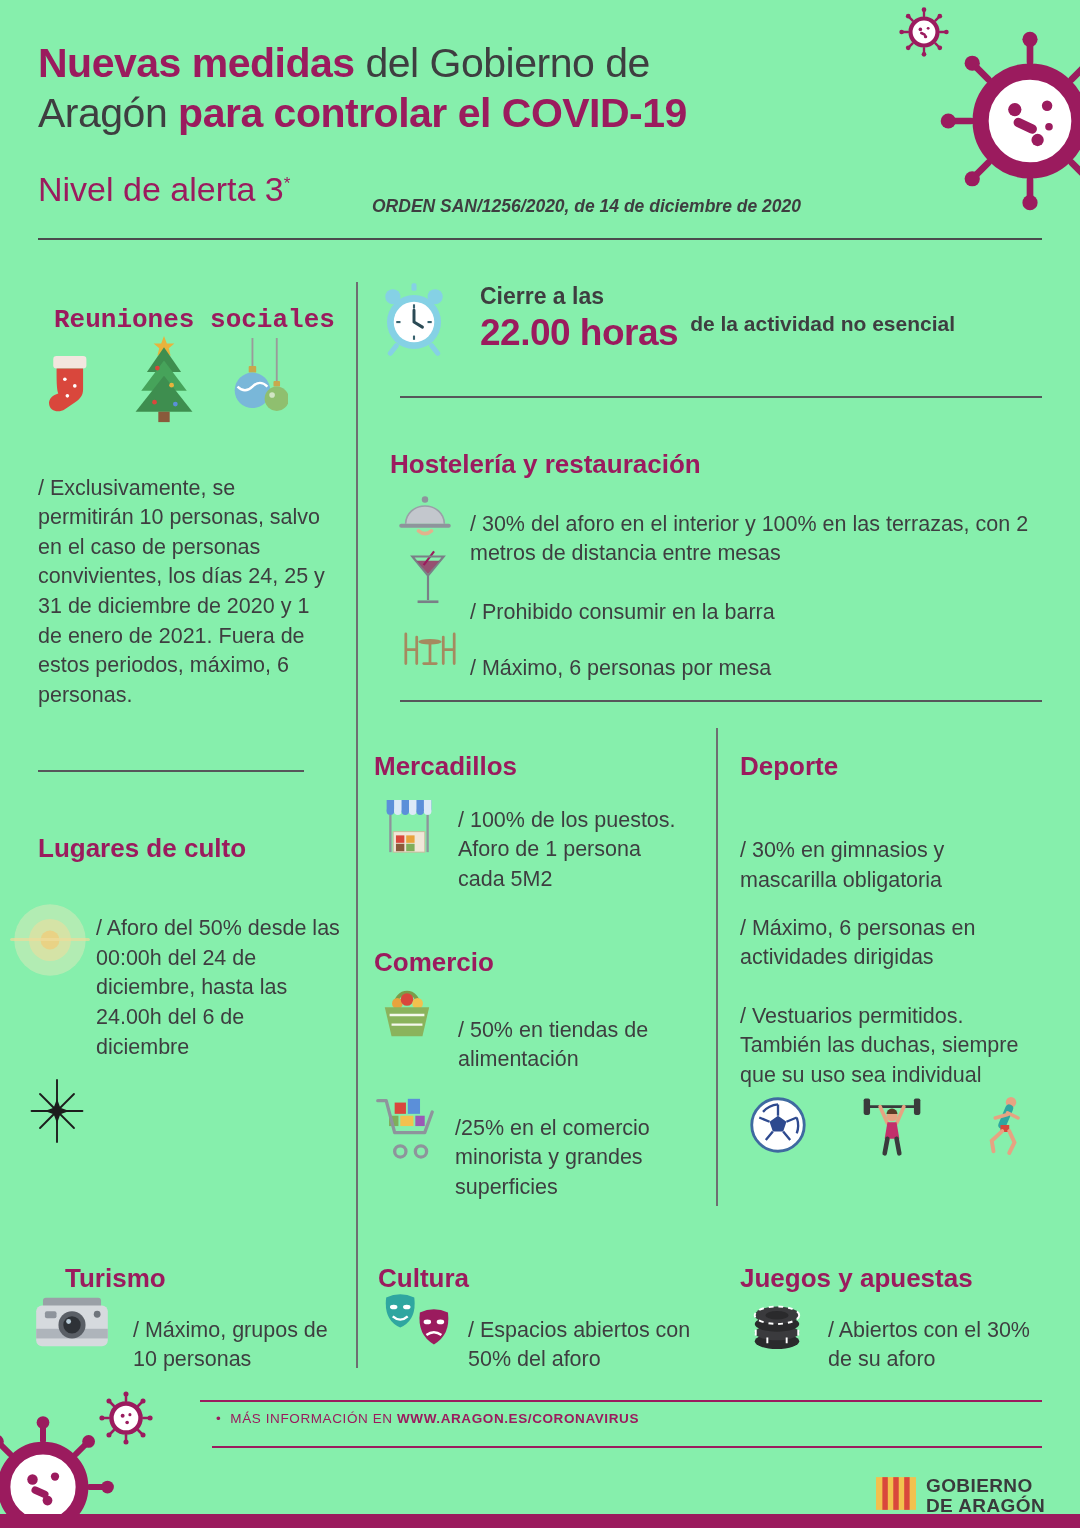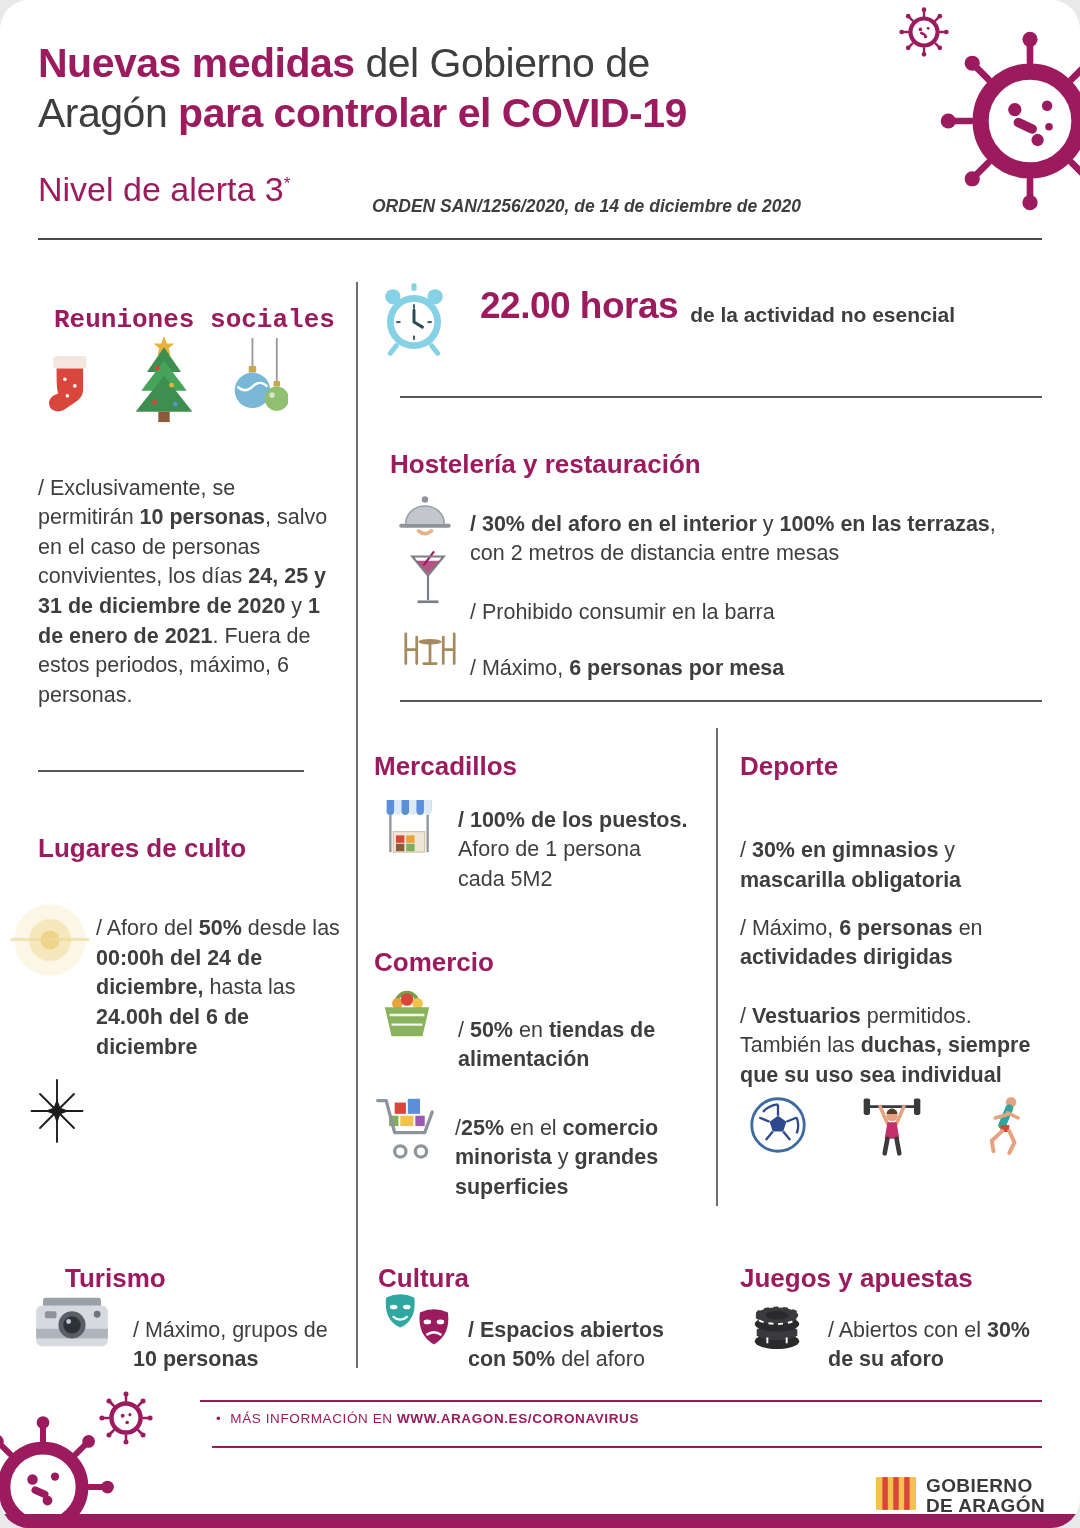--- a/index.html
+++ b/index.html
@@ -1,23 +1,23 @@
 <!DOCTYPE html>
 <html><head>
 <meta charset="utf-8">
 <style>
   html,body{margin:0;padding:0;background:#e9e9e9;}
   .poster{
-    position:relative;width:1080px;height:1528px;background:#ffffff;
-    font-family:"Liberation Sans",sans-serif;color:#3e3e40;overflow:hidden;margin:0 auto;border-radius:29px;
+    position:relative;width:1080px;height:1528px;background:#86efac;
+    font-family:"Liberation Sans",sans-serif;color:#3e3e40;overflow:hidden;margin:0 auto;
   }
   .abs{position:absolute;}
   .accent{color:#9B1B5E;}
   .bold{font-weight:700;}
-  .b{font-weight:700;text-align:right;}
+  .b{font-weight:400;text-align:right;}
   .heading{color:#9B1B5E;font-weight:700;font-size:26px;line-height:1.1;}
   .body-text{font-size:21.5px;line-height:1.38;color:#3e3e40;}
   .rule{background:#56565a;}
   .rule-accent{background:#9B1B5E;}
 
   
   .header-title{left:38px;top:38px;font-size:41px;line-height:1.22;font-weight:400;letter-spacing:-0.5px;color:#3e3e40;}
   .alert-level{left:38px;top:170px;font-size:34px;font-weight:400;color:#9B1B5E;}
   .alert-level sup{font-size:0.5em;}
   .order-ref{left:372px;top:196px;font-size:17.5px;font-style:italic;font-weight:700;color:#3e3e40;}
@@ -42,21 +42,21 @@
   
   .vdiv-main{left:356px;top:282px;width:2px;height:1086px;background:#6e6e71;}
   .div-right1{left:400px;top:396px;width:642px;height:2px;}
   .div-right2{left:400px;top:700px;width:642px;height:2px;}
   .vdiv-mid{left:716px;top:728px;width:2px;height:478px;background:#6e6e71;}
 
   
   .cierre-clock{left:376px;top:278px;width:76px;height:78px;}
   .cierre-text{left:480px;top:283px;}
   .cierre-l1{font-size:23px;font-weight:700;color:#3e3e40;}
-  .cierre-row{display:flex;align-items:flex-end;gap:12px;margin-top:2px;}
+  .cierre-row{display:flex;align-items:flex-start;gap:12px;margin-top:2px;}
   .cierre-time{font-size:37px;font-weight:800;color:#9B1B5E;letter-spacing:-0.5px;}
   .cierre-suffix{font-size:21px;font-weight:700;color:#3e3e40;}
 
   
   .host-h{left:378px;top:428px;margin-left:12px;}
   .host-i1-icon{left:396px;top:490px;width:58px;height:48px;}
   .host-i1-text{left:470px;top:488px;width:566px;}
   .host-i2-icon{left:408px;top:548px;width:40px;height:64px;}
   .host-i2-text{left:470px;top:576px;width:560px;}
   .host-i3-icon{left:398px;top:626px;width:64px;height:44px;}
@@ -271,20 +271,21 @@
       <g stroke="#37616e" stroke-width="2.5">
           <line x1="45" y1="31" x2="45" y2="36"></line>
           <line x1="45" y1="68" x2="45" y2="73"></line>
           <line x1="24" y1="52" x2="29" y2="52"></line>
           <line x1="61" y1="52" x2="66" y2="52"></line>
         </g>
       <path d="M45 52 V38 M45 52 L55 58" stroke="#2b4a55" stroke-width="3.5" stroke-linecap="round" fill="none"></path>
     </svg>
   </span>
   <div class="abs cierre-text">
+    <div class="cierre-l1">Cierre a las</div>
     <div class="cierre-row">
       <span class="cierre-time">22.00 horas</span>
       <span class="cierre-suffix">de la actividad no esencial</span>
     </div>
   </div>
 
   <h2 class="abs heading host-h">Hostelería y restauración</h2>
   <span class="abs host-i1-icon">
     <svg viewBox="0 0 72 56" width="100%" height="100%">
       <circle cx="36" cy="10" r="4" fill="#8e949c"></circle>

